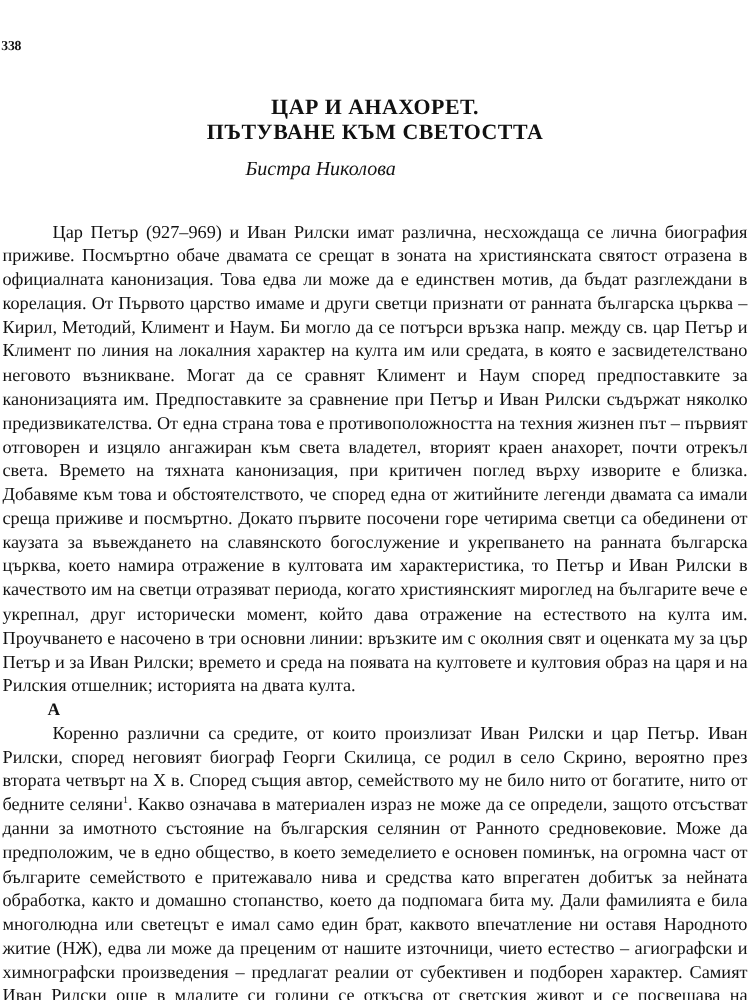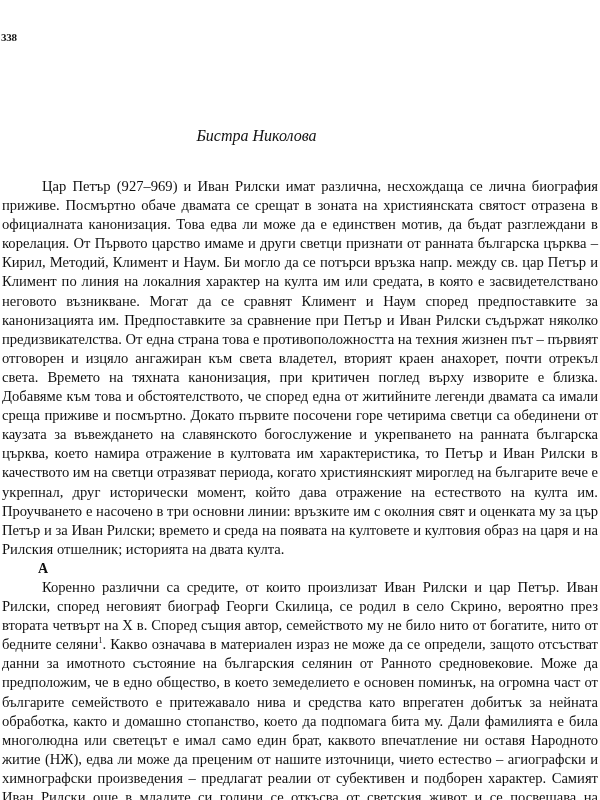--- a/index.html
+++ b/index.html
@@ -29,20 +29,22 @@
     margin: 0; padding-left: 36px; font-weight: bold; font-size: 14px; line-height: 19.1px;
   }
   sup { font-size: 8px; line-height: 0; vertical-align: super; }
 </style>
 </head>
 <body>
 
 <div class="page-number">338</div>
 
 <div class="title">
+  <div>ЦАР И АНАХОРЕТ.</div>
+  <div>ПЪТУВАНЕ КЪМ СВЕТОСТТА</div>
 </div>
 
 <div class="author">Бистра Николова</div>
 
 <div class="body-text">
   <p>Цар Петър (927–969) и Иван Рилски имат различна, несхождаща се лична биогра­фия приживе. Посмъртно обаче двамата се срещат в зоната на християнската святост отразена в официалната канонизация. Това едва ли може да е единствен мотив, да бъдат разглеждани в корелация. От Първото царство имаме и други светци признати от ранната българска църква – Кирил, Методий, Климент и Наум. Би могло да се потърси връзка напр. между св. цар Петър и Климент по линия на локалния характер на култа им или средата, в която е засвидетелствано неговото възникване. Могат да се сравнят Климент и Наум според предпоставките за канонизацията им. Предпоставките за сравнение при Петър и Иван Рилски съдържат няколко предизвикателства. От една страна това е проти­воположността на техния жизнен път – първият отговорен и изцяло ангажиран към света владетел, вторият краен анахорет, почти отрекъл света. Времето на тяхната канонизация, при критичен поглед върху изворите е близка. Добавяме към това и обстоятелството, че според една от житийните легенди двамата са имали среща приживе и посмъртно. Докато първите посочени горе четирима светци са обединени от каузата за въвеждането на славянското богослужение и укрепването на ранната българска църква, което намира отражение в култовата им характеристика, то Петър и Иван Рилски в качеството им на светци отразяват периода, когато християнският мироглед на българите вече е укрепнал, друг исторически момент, който дава отражение на естеството на култа им. Проучването е насочено в три основни линии: връзките им с околния свят и оценката му за цър Петър и за Иван Рилски; времето и среда на появата на култовете и култовия образ на царя и на Рилския отшелник; историята на двата култа.</p>
   <div class="section-letter">А</div>
   <p><span>Коренно различни са средите, от които произлизат Иван Рилски и цар Петър. Иван Рилски, според неговият биограф Георги Скилица, се родил в село Скрино, вероятно през втората четвърт на X в. Според същия автор, семейството му не било нито от богатите, нито от бедните селяни</span><sup>1</sup><span>. Какво означава в материален израз не може да се определи, защото отсъстват данни за имотното състояние на българския селянин от Ранното сред­новековие. Може да предположим, че в едно общество, в което земеделието е основен поминък, на огромна част от българите семейството е притежавало нива и средства като впрегатен добитък за нейната обработка, както и домашно стопанство, което да подпома­га бита му. Дали фамилията е била многолюдна или светецът е имал само един брат, как­вото впечатление ни оставя Народното житие (НЖ), едва ли може да преценим от нашите източници, чието естество – агиографски и химнографски произведения – предлагат ре­алии от субективен и подборен характер. Самият Иван Рилски още в младите си години се откъсва от светския живот и се посвещава на отшелничество и служене на Бога.</span></p>
 
 </div>

